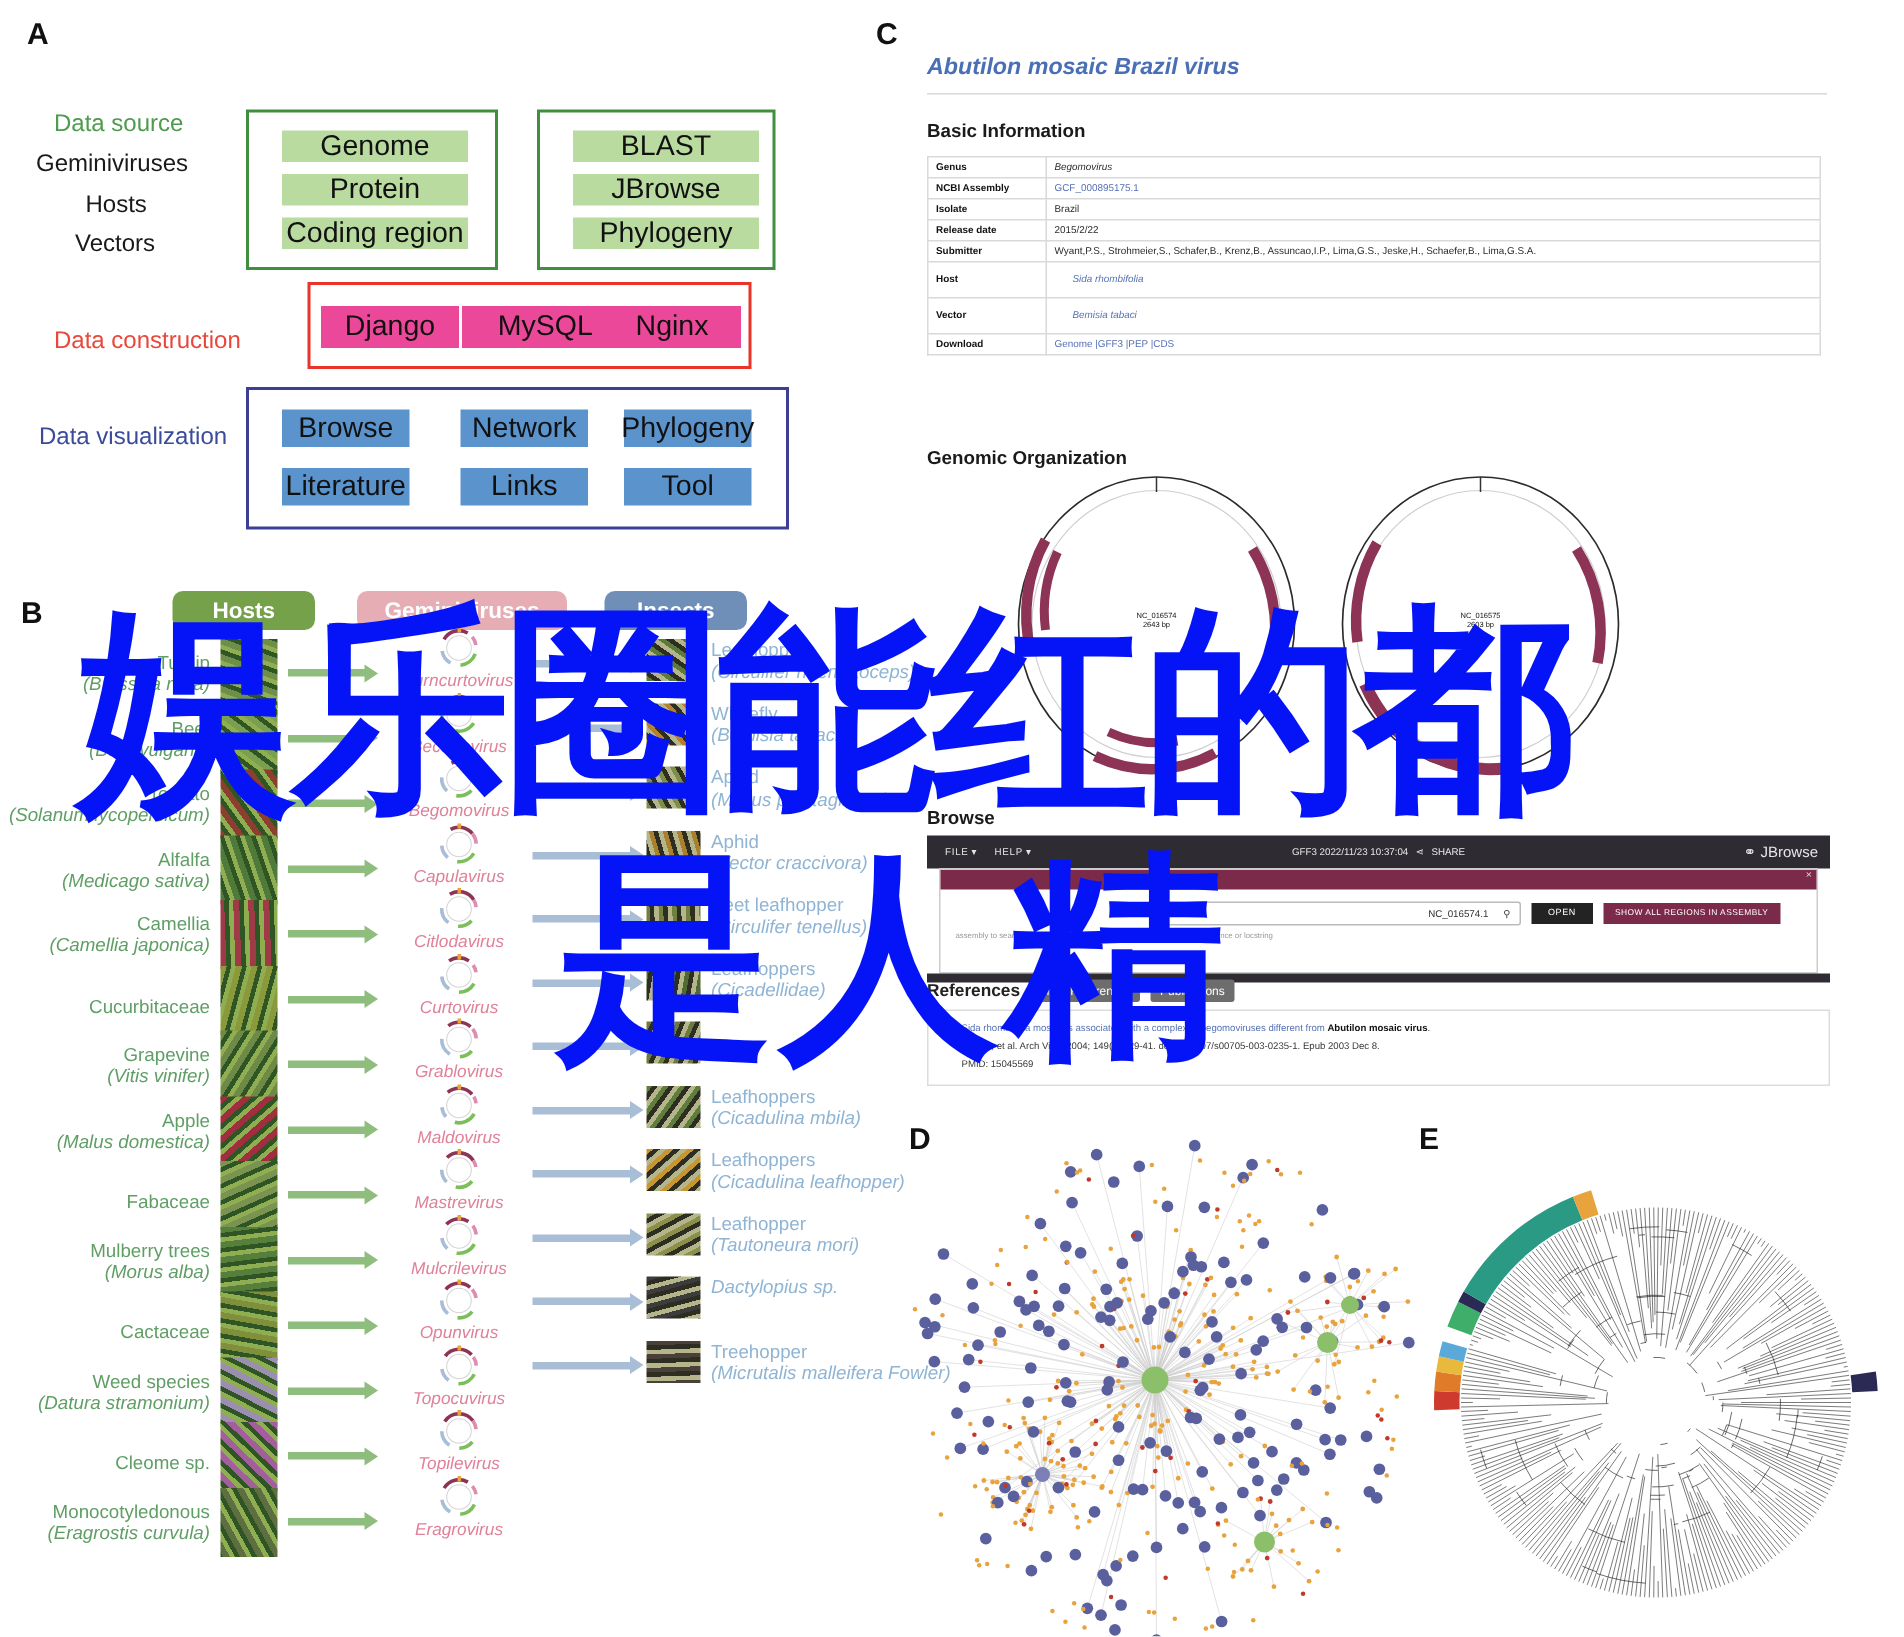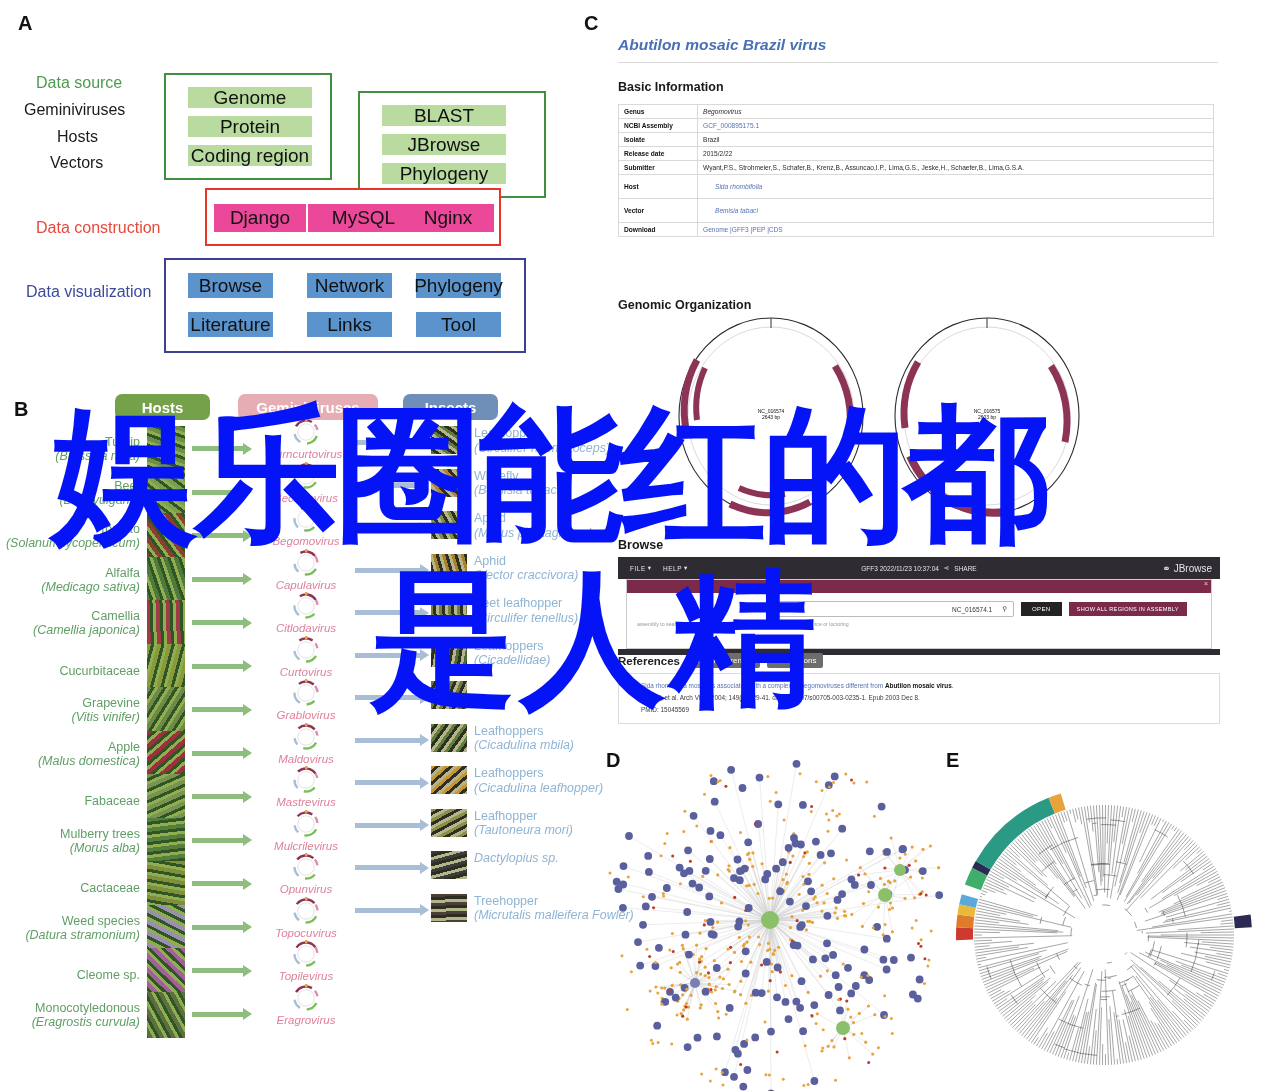--- a/index.html
+++ b/index.html
@@ -154,21 +154,21 @@
   <span class="a-label plain" style="left:50px;top:154px;">Vectors</span>
   <span class="a-label constr" style="left:36px;top:219px;">Data construction</span>
   <span class="a-label vis" style="left:26px;top:283px;">Data visualization</span>
 
   <div class="a-box green" style="left:164px;top:73px;width:168px;height:107px;">
     <div class="chip g" style="left:22px;top:12px;width:124px;height:21px;">Genome</div>
     <div class="chip g" style="left:22px;top:41px;width:124px;height:21px;">Protein</div>
     <div class="chip g" style="left:22px;top:70px;width:124px;height:21px;">Coding region</div>
   </div>
 
-  <div class="a-box green" style="left:358px;top:91px;width:188px;height:107px;">
+  <div class="a-box green" style="left:358px;top:73px;width:159px;height:107px;">
     <div class="chip g" style="left:22px;top:12px;width:124px;height:21px;">BLAST</div>
     <div class="chip g" style="left:22px;top:41px;width:124px;height:21px;">JBrowse</div>
     <div class="chip g" style="left:22px;top:70px;width:124px;height:21px;">Phylogeny</div>
   </div>
 
   <div class="a-box red" style="left:205px;top:188px;width:296px;height:58px;">
     <div class="chip o" style="left:7px;top:14px;width:92px;height:28px;">Django</div>
     <div class="chip o" style="left:101px;top:14px;width:111px;height:28px;">MySQL</div>
     <div class="chip o" style="left:195px;top:14px;width:92px;height:28px;">Nginx</div>
   </div>

